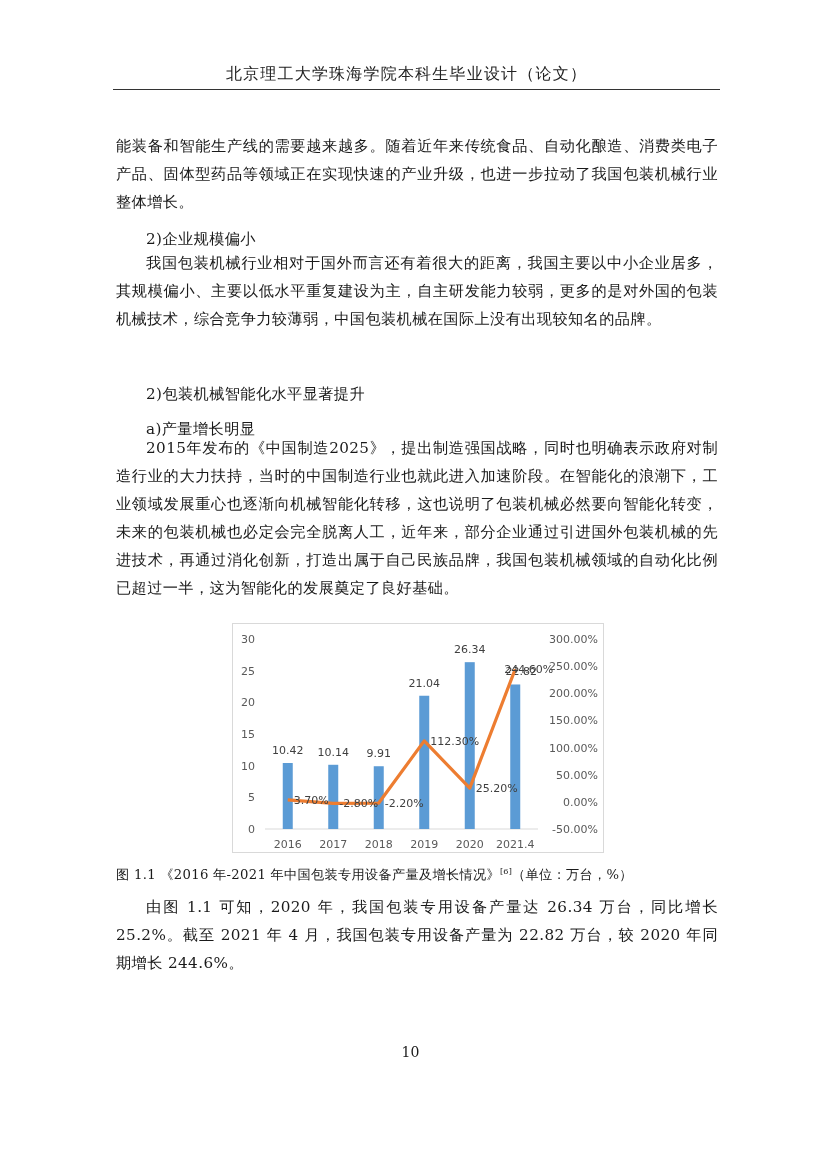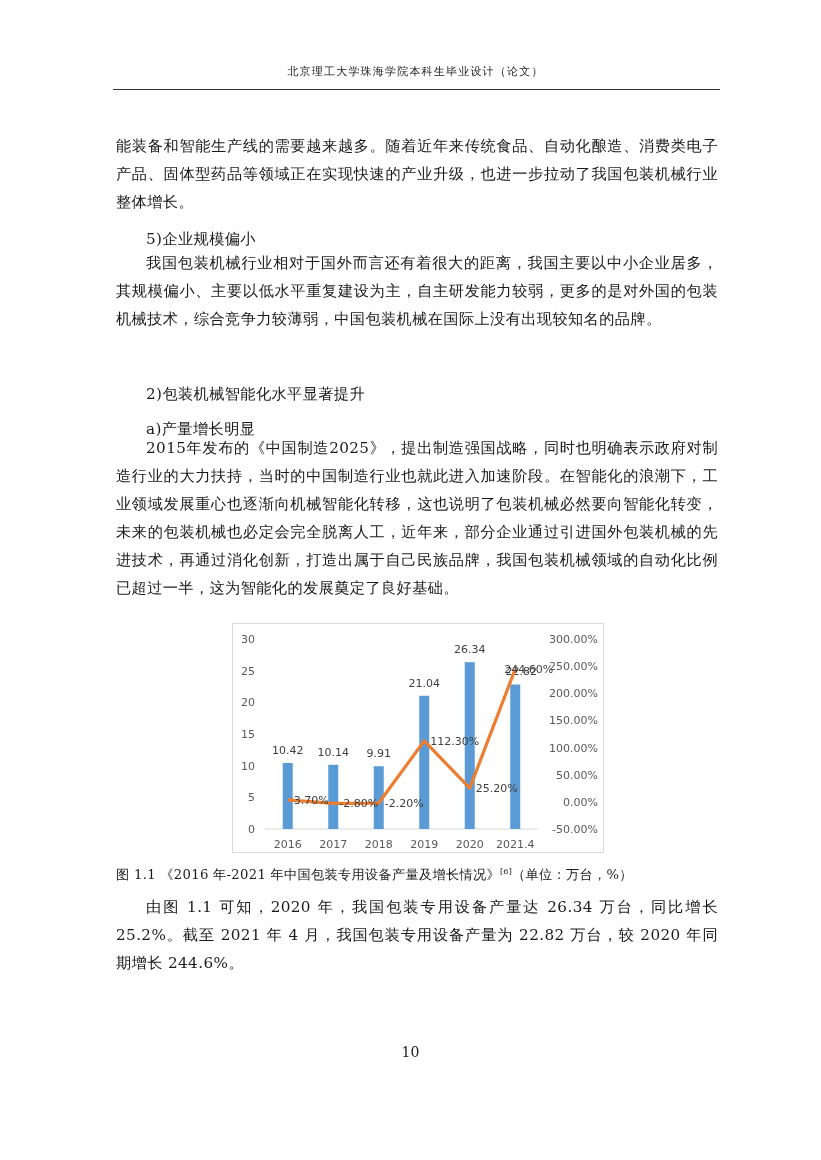--- a/index.html
+++ b/index.html
@@ -1,19 +1,19 @@
 <!DOCTYPE html>
 <html><head>
 <meta charset="utf-8">
 <style>
   html, body { margin: 0; padding: 0; background: #ffffff; }
   body { width: 821px; height: 1160px; position: relative; overflow: hidden;
          font-family: "DejaVu Serif", "Liberation Serif", serif; color: #1a1a1a; }
-  .header { position: absolute; left: 112px; top: 64px; width: 607px; text-align: center;
-            font-size: 11px; letter-spacing: 1.2px; color: #222; }
+  .header { position: absolute; left: 103px; top: 64px; width: 607px; text-align: center;
+            font-size: 16px; letter-spacing: 1.2px; color: #222; }
   .header-rule { position: absolute; left: 113px; top: 89px; width: 607px; height: 0;
                  border-top: 1.6px solid #333; }
   .para { position: absolute; left: 116px; width: 602px; font-size: 15.2px; line-height: 28px;
           text-align: justify; letter-spacing: 0.4px; }
   .indent { text-indent: 30px; }
   .chart-box { position: absolute; left: 232px; top: 623px; width: 370px; height: 228px;
                border: 1px solid #d9d9d9; background: #fff; }
   .chart-box svg { position: absolute; left: 0; top: 0; }
   .axis-txt { font-family: "DejaVu Sans", "Liberation Sans", sans-serif; font-size: 11px; fill: #595959; }
   .lbl-txt { font-family: "DejaVu Sans", "Liberation Sans", sans-serif; font-size: 11px; fill: #404040; }
@@ -23,21 +23,21 @@
   .page-num { position: absolute; left: 0; width: 821px; top: 1044px; text-align: center;
               font-size: 14px; }
 </style>
 </head>
 <body>
 
 <div class="header">北京理工大学珠海学院本科生毕业设计（论文）</div>
 <div class="header-rule"></div>
 
 <div class="para" style="top:132px;">能装备和智能生产线的需要越来越多。随着近年来传统食品、自动化酿造、消费类电子产品、固体型药品等领域正在实现快速的产业升级，也进一步拉动了我国包装机械行业整体增长。</div>
-<div class="para indent" style="top:225px;">5)企业规模偏小</div>
+<div class="para indent" style="top:225px;">2)企业规模偏小</div>
 <div class="para indent" style="top:249px;">我国包装机械行业相对于国外而言还有着很大的距离，我国主要以中小企业居多，其规模偏小、主要以低水平重复建设为主，自主研发能力较弱，更多的是对外国的包装机械技术，综合竞争力较薄弱，中国包装机械在国际上没有出现较知名的品牌。</div>
 <div class="para indent" style="top:380px;">2)包装机械智能化水平显著提升</div>
 <div class="para indent" style="top:415px;">a)产量增长明显</div>
 <div class="para indent" style="top:434px;">2015年发布的《中国制造2025》，提出制造强国战略，同时也明确表示政府对制造行业的大力扶持，当时的中国制造行业也就此进入加速阶段。在智能化的浪潮下，工业领域发展重心也逐渐向机械智能化转移，这也说明了包装机械必然要向智能化转变，未来的包装机械也必定会完全脱离人工，近年来，部分企业通过引进国外包装机械的先进技术，再通过消化创新，打造出属于自己民族品牌，我国包装机械领域的自动化比例已超过一半，这为智能化的发展奠定了良好基础。</div>
 
 <div class="chart-box">
   <svg id="chart-svg" width="370" height="228">
       <text x="22" y="209" text-anchor="end" class="axis-txt">0</text>
       <text x="22" y="177.33333333333334" text-anchor="end" class="axis-txt">5</text>
       <text x="22" y="145.66666666666669" text-anchor="end" class="axis-txt">10</text>

